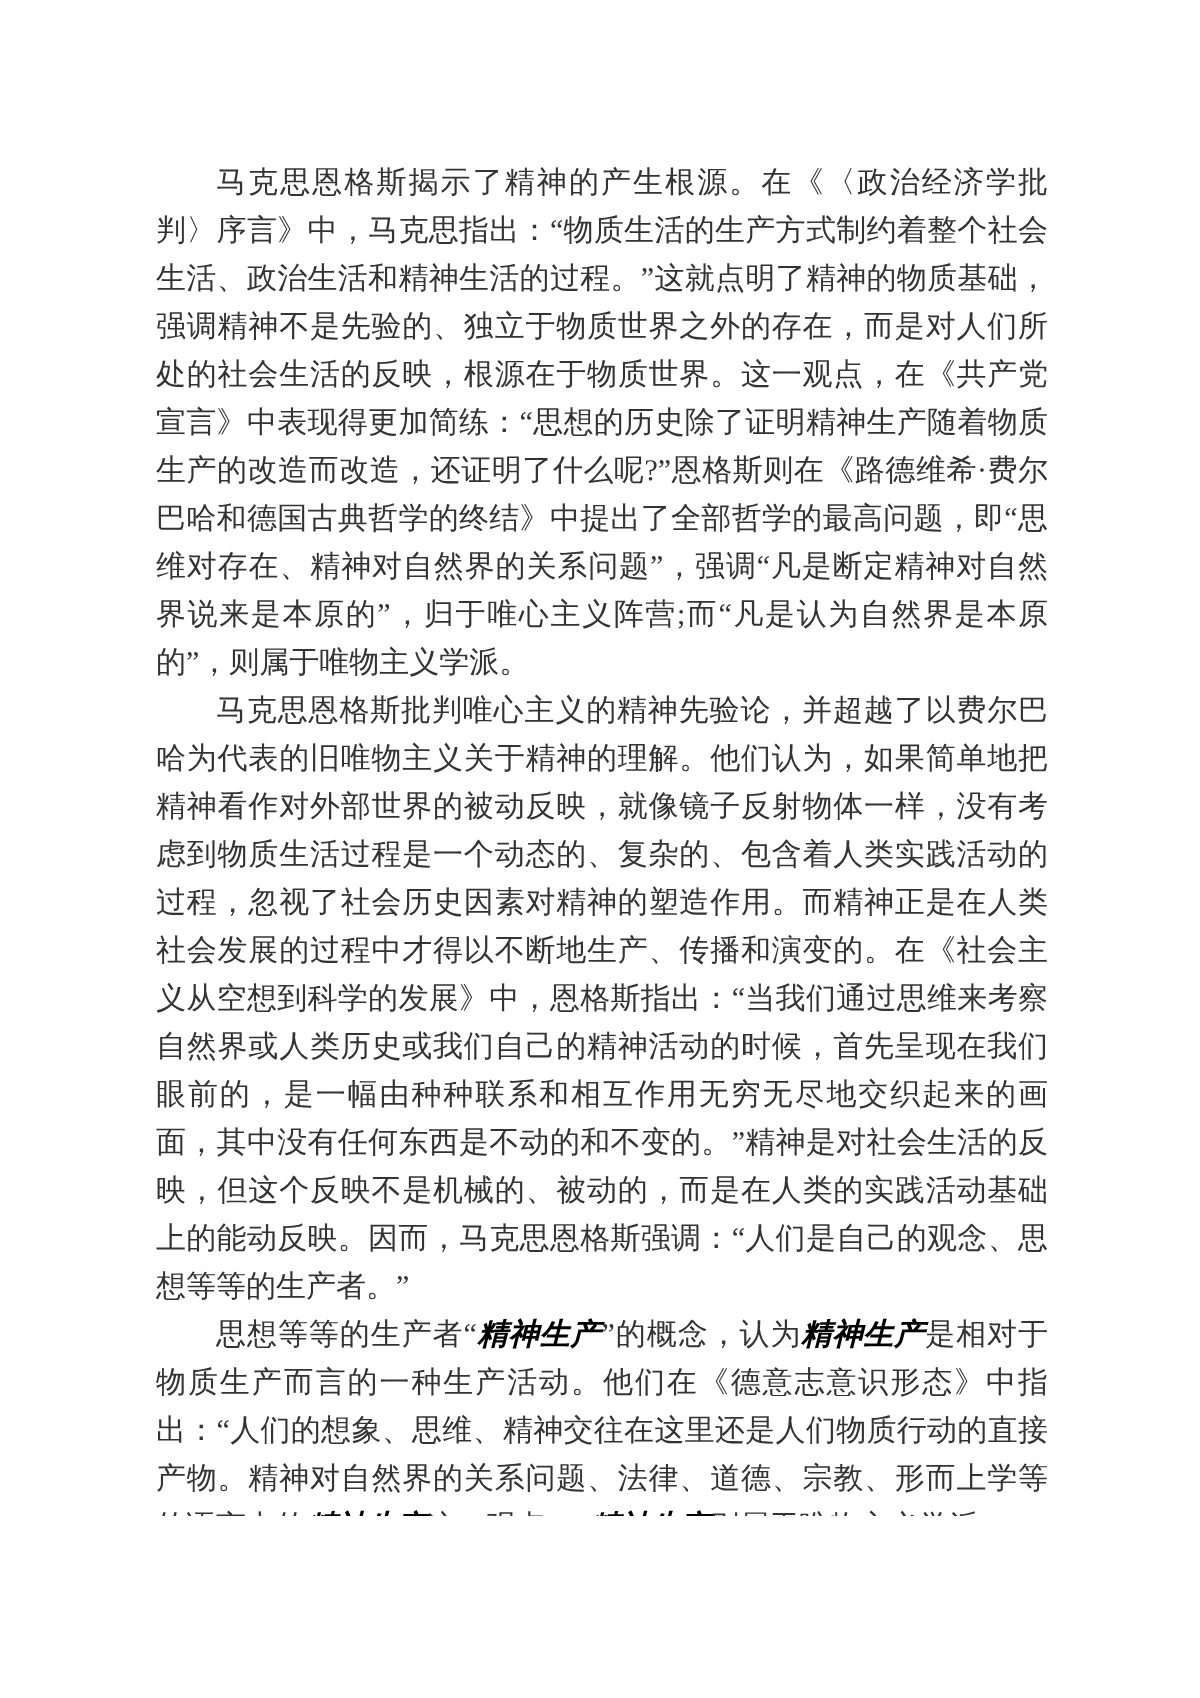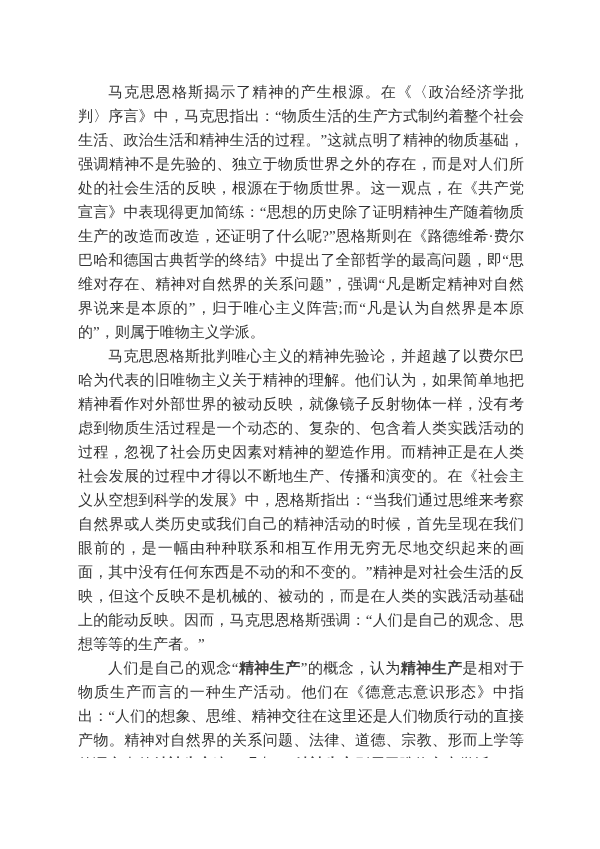--- a/index.html
+++ b/index.html
@@ -26,37 +26,38 @@
     margin: 0;
     font-size: 15px;
     line-height: 24px;
     text-align: justify;
     text-justify: inter-ideograph;
     text-indent: 2em;
     word-break: break-all;
   }
   .para b {
     font-weight: bold;
-    color: #404040;
+    color: #000000;
+    font-style: italic;
   }
   .page-number {
     position: absolute;
     left: 0;
     right: 0;
     top: 784px;
     text-align: center;
     font-size: 14px;
     line-height: 18px;
     color: #333333;
     letter-spacing: 1px;
   }
 </style>
 </head>
 <body>
 
 <div class="page">
   <div class="content">
       <p class="para"><span>马克思恩格斯揭示了精神的产生根源。在《〈政治经济学批判〉序言》中，马克思指出：“物质生活的生产方式制约着整个社会生活、政治生活和精神生活的过程。”这就点明了精神的物质基础，强调精神不是先验的、独立于物质世界之外的存在，而是对人们所处的社会生活的反映，根源在于物质世界。这一观点，在《共产党宣言》中表现得更加简练：“思想的历史除了证明精神生产随着物质生产的改造而改造，还证明了什么呢?”恩格斯则在《路德维希·费尔巴哈和德国古典哲学的终结》中提出了全部哲学的最高问题，即“思维对存在、精神对自然界的关系问题”，强调“凡是断定精神对自然界说来是本原的”，归于唯心主义阵营;而“凡是认为自然界是本原的”，则属于唯物主义学派。</span></p>
       <p class="para"><span>马克思恩格斯批判唯心主义的精神先验论，并超越了以费尔巴哈为代表的旧唯物主义关于精神的理解。他们认为，如果简单地把精神看作对外部世界的被动反映，就像镜子反射物体一样，没有考虑到物质生活过程是一个动态的、复杂的、包含着人类实践活动的过程，忽视了社会历史因素对精神的塑造作用。而精神正是在人类社会发展的过程中才得以不断地生产、传播和演变的。在《社会主义从空想到科学的发展》中，恩格斯指出：“当我们通过思维来考察自然界或人类历史或我们自己的精神活动的时候，首先呈现在我们眼前的，是一幅由种种联系和相互作用无穷无尽地交织起来的画面，其中没有任何东西是不动的和不变的。”精神是对社会生活的反映，但这个反映不是机械的、被动的，而是在人类的实践活动基础上的能动反映。因而，马克思恩格斯强调：“人们是自己的观念、思想等等的生产者。”</span></p>
-      <p class="para"><span>人们是自己的观念“</span><b>精神生产</b><span>”的概念，认为</span><b>精神生产</b><span>是相对于物质生产而言的一种生产活动。他们在《德意志意识形态》中指出：“人们的想象、思维、精神交往在这里还是人们物质行动的直接产物。精神对自然界的关系问题、法律、道德、宗教、形而上学等的语言中的</span><b>精神生产</b><span>这一观点。”</span><b>精神生产</b><span>则属于唯物主义学派</span></p>
+      <p class="para"><span>思想等等的生产者“</span><b>精神生产</b><span>”的概念，认为</span><b>精神生产</b><span>是相对于物质生产而言的一种生产活动。他们在《德意志意识形态》中指出：“人们的想象、思维、精神交往在这里还是人们物质行动的直接产物。精神对自然界的关系问题、法律、道德、宗教、形而上学等的语言中的</span><b>精神生产</b><span>这一观点。”</span><b>精神生产</b><span>则属于唯物主义学派</span></p>
     </div>
   <div class="page-number">- 8 -</div>
 </div>
 
 </body></html>

